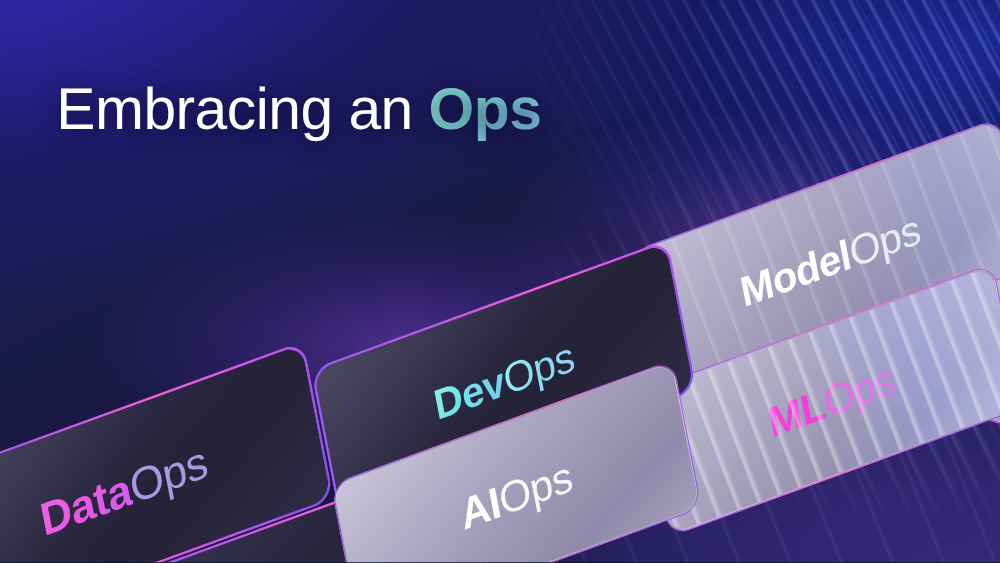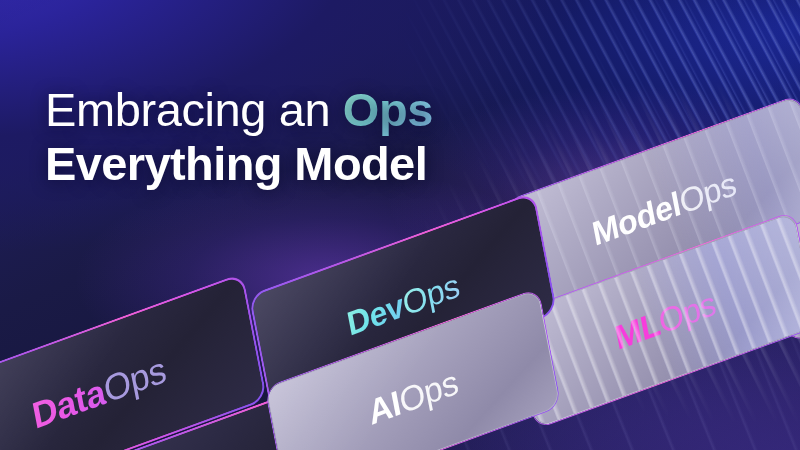--- a/index.html
+++ b/index.html
@@ -240,21 +240,20 @@
   
   #headline {
     position:absolute;
     left:45px; top:62px;
     z-index:20;
   }
   #headline .line {
     line-height:1.06;
     white-space:nowrap;
     text-shadow:0 2px 16px rgba(8,8,40,.7);
-    margin-top:23px;
   }
   #headline .line1 {
     font-size:47px;
     font-weight:300;
     color:#ffffff;
     letter-spacing:-0.4px;
   }
   #headline .line1 .accent {
     font-weight:bold;
     background:linear-gradient(128deg,#9ff2dc 0%,#86e8e8 40%,#8ecdf6 100%);
@@ -334,16 +333,15 @@
       <div class="rim"></div>
     </div>
 
   </div>
 
   <div class="bg bg-rays-mid"></div>
   <div class="bg bg-vignette"></div>
 
   <div id="headline">
     <div class="line line1"><span>Embracing an </span><span class="accent">Ops</span></div>
-    <div class="line line2">Everything Model</div>
   </div>
 
 </div>
 
 </body></html>

